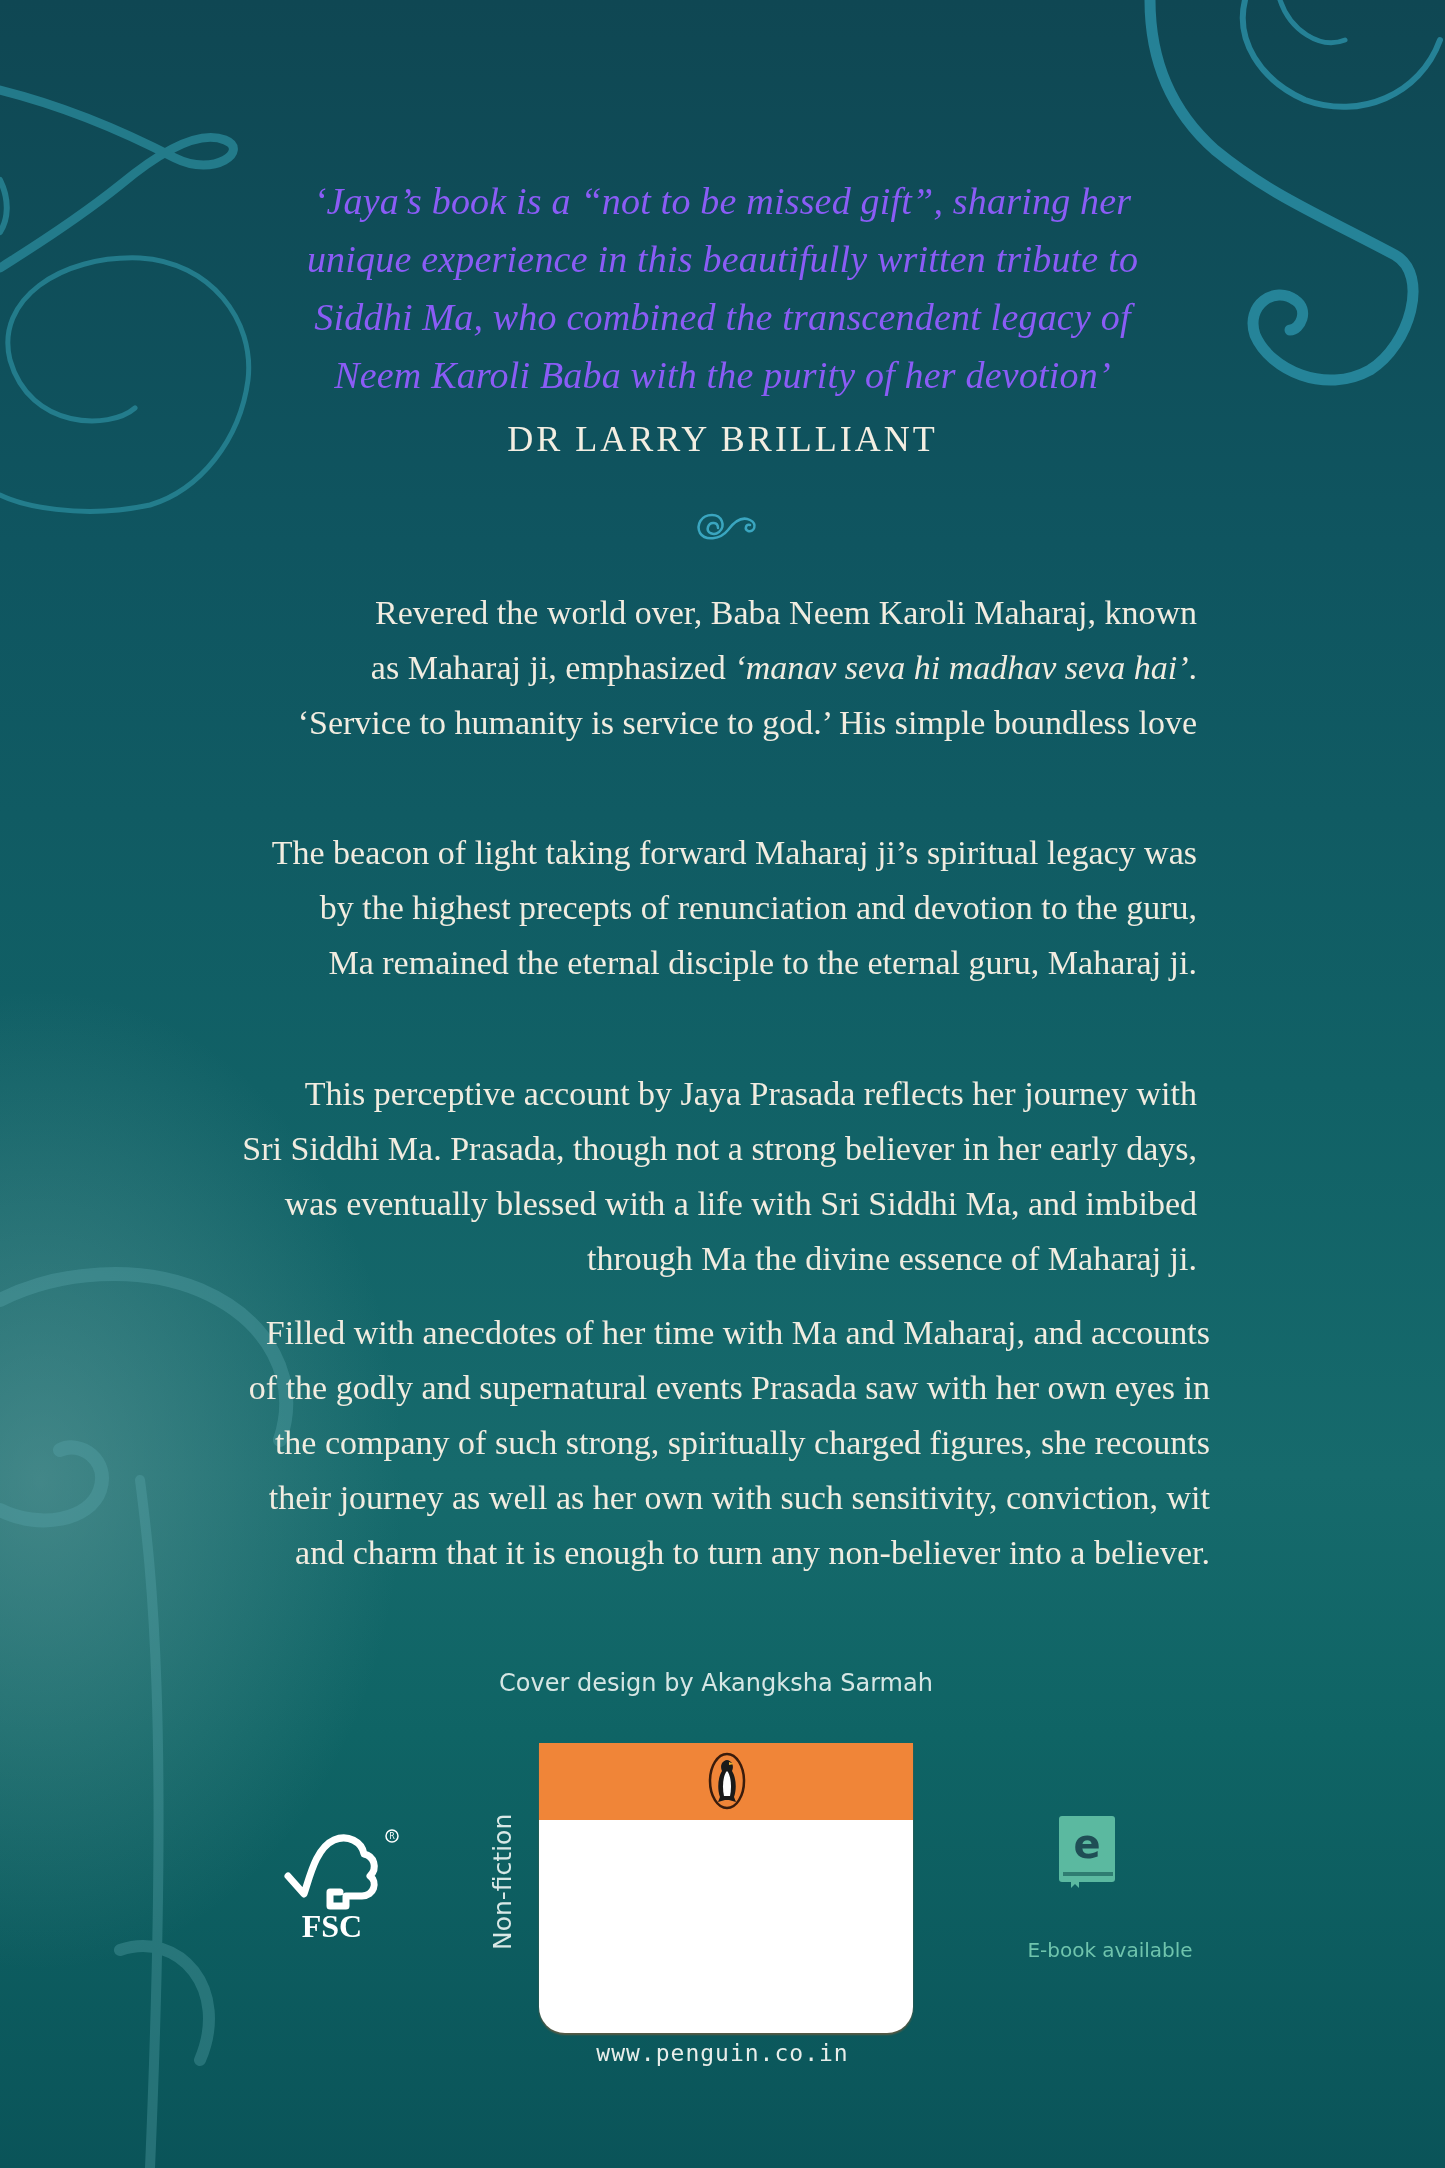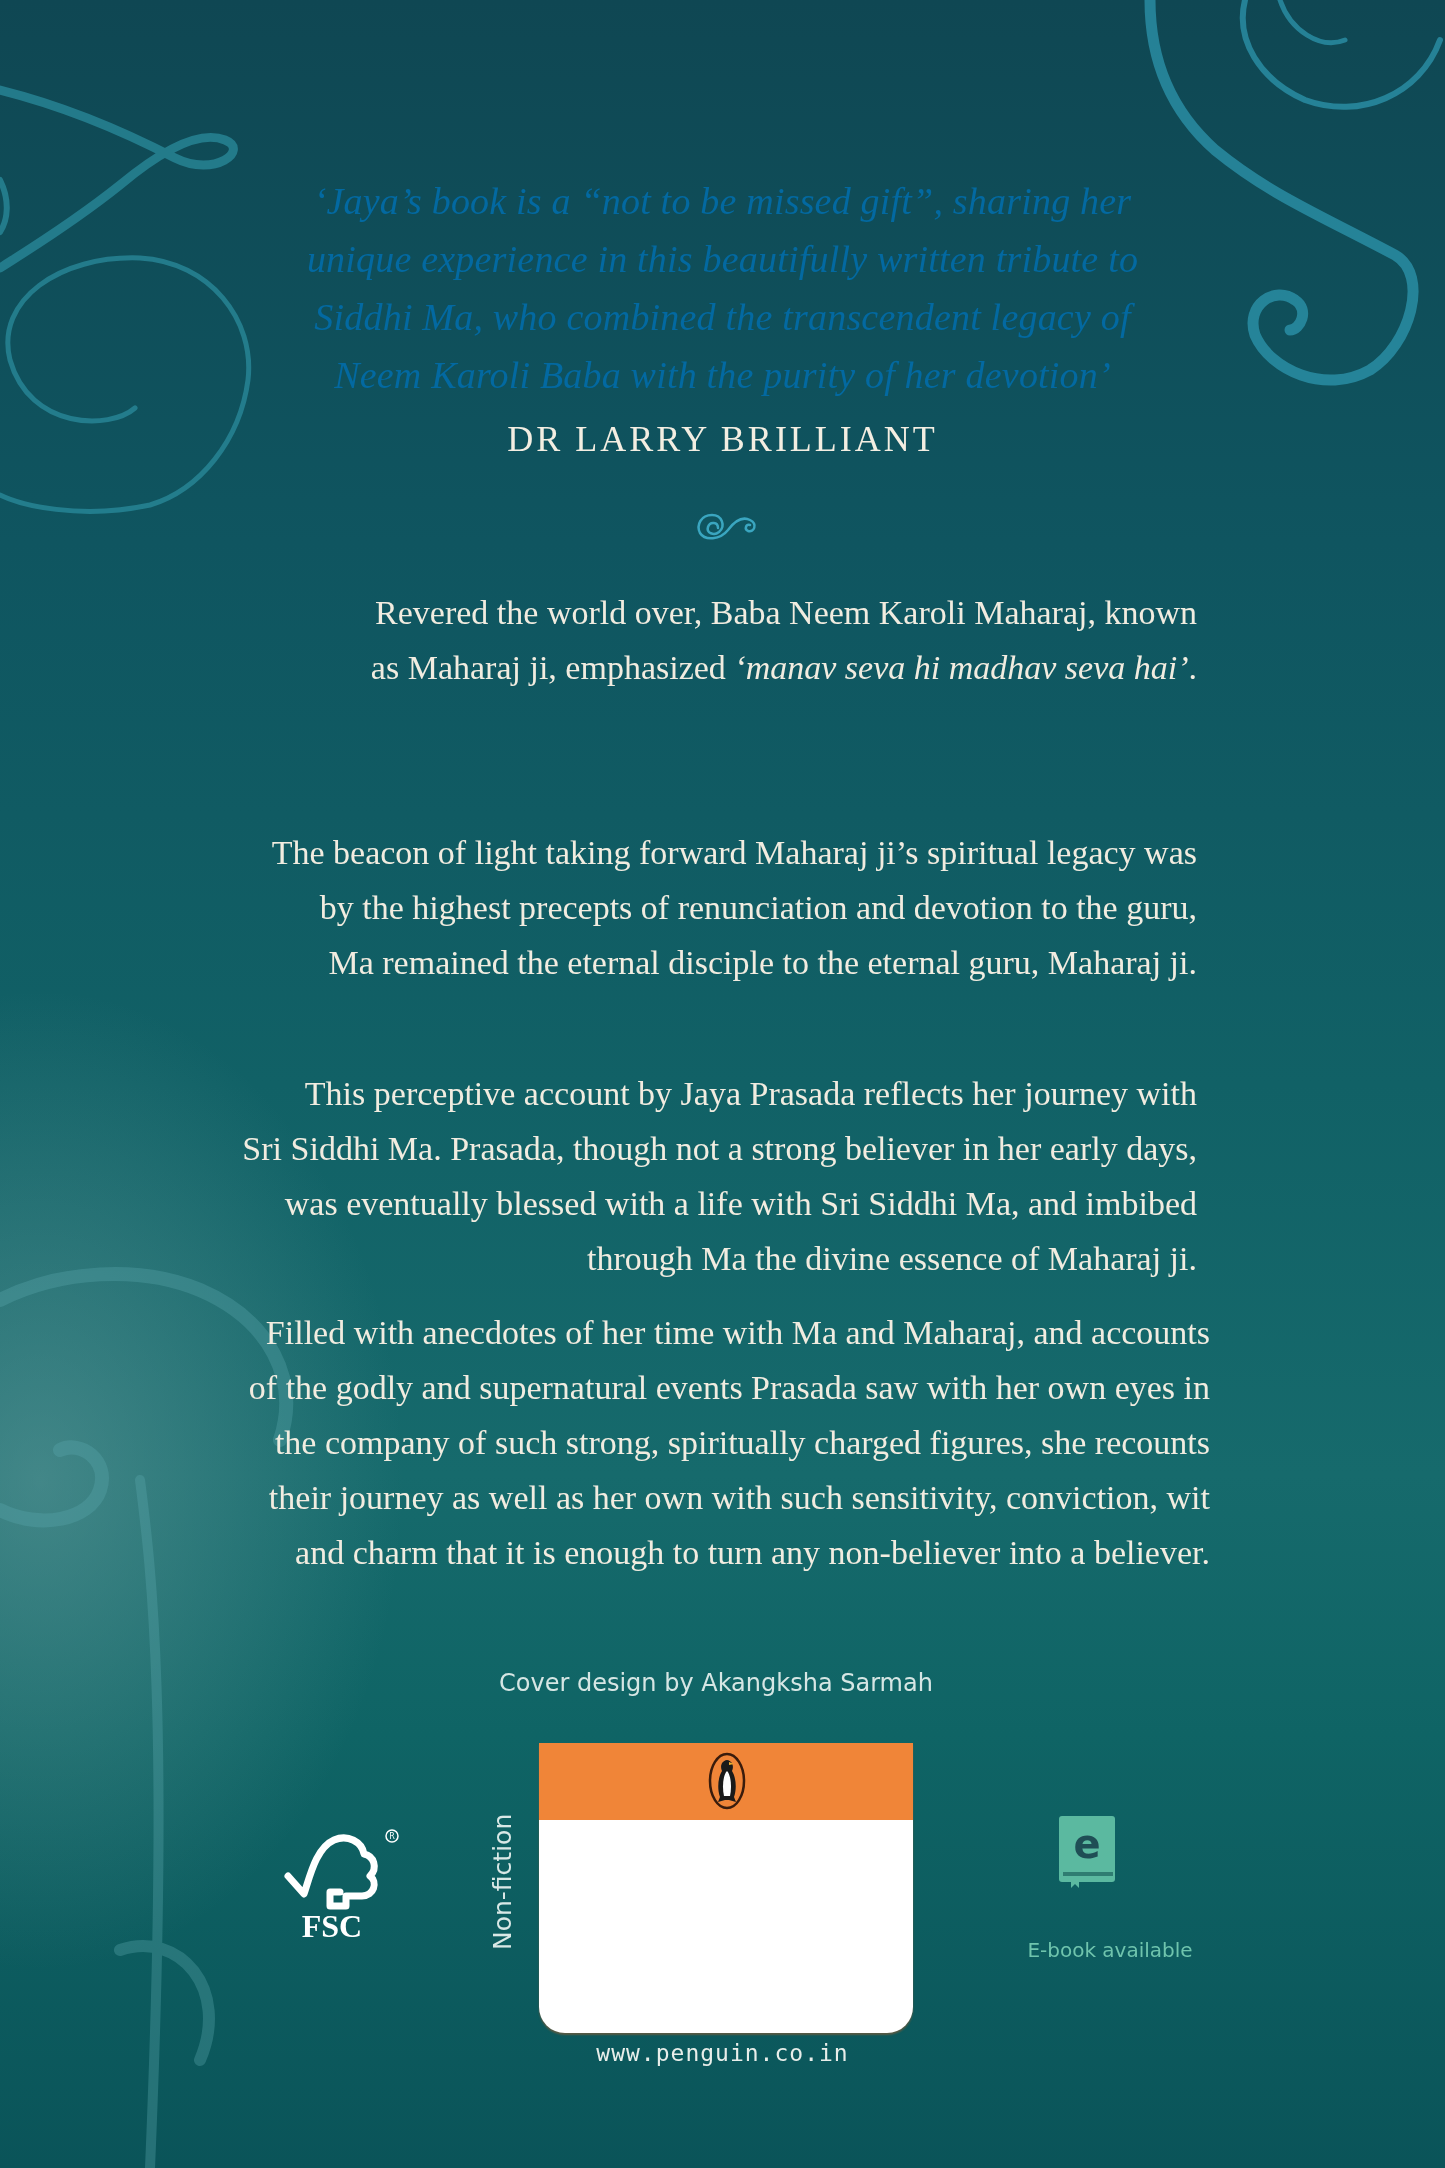--- a/index.html
+++ b/index.html
@@ -9,21 +9,21 @@
       radial-gradient(ellipse 520px 700px at 40px 1480px, rgba(120,170,170,0.45), rgba(0,0,0,0) 70%),
       radial-gradient(ellipse 900px 700px at 720px 200px, rgba(18,70,84,0.0), rgba(0,0,0,0) 70%),
       linear-gradient(180deg, #0f4753 0%, #0f5560 25%, #116166 50%, #166a6c 68%, #0f6465 80%, #0a5459 100%);
     font-family: "Liberation Serif", "DejaVu Serif", serif;
     color: #f1ece0;
   }
   .swirls { position: absolute; inset: 0; pointer-events: none; }
   .quote {
     position: absolute; left: 0; width: 1445px; top: 172px;
     text-align: center; font-style: italic; font-size: 38px; line-height: 58px;
-    color: #0369a1; letter-spacing: 0.2px;
+    color: #8b5cf6; letter-spacing: 0.2px;
   }
   .quote .line { display: block; }
   .attribution {
     position: absolute; left: 0; width: 1445px; top: 418px;
     text-align: center; font-size: 36px; letter-spacing: 3px; color: #f3eee2;
   }
   .ornament { position: absolute; left: 688px; top: 508px; width: 80px; height: 36px; }
   .para {
     position: absolute; left: 0; width: 1197px;
     text-align: right; font-size: 34px; line-height: 55px; color: #f1ece0;
@@ -96,20 +96,21 @@
 
 <svg class="ornament" viewBox="0 0 80 36">
   <g fill="none" stroke="#3aa6c0" stroke-width="2.5" stroke-linecap="round">
     <path d="M30 20 C 30 14, 22 13, 20 19 C 18 25, 26 28, 31 24 C 38 18, 34 7, 24 7 C 13 7, 8 17, 12 25 C 17 33, 32 32, 40 22 C 46 14, 54 8, 62 12 C 70 16, 66 25, 60 23 C 56 21, 58 16, 62 17"></path>
   </g>
 </svg>
 
 <div class="para" style="top:585px;">
   <span class="line">Revered the world over, Baba Neem Karoli Maharaj, known</span>
   <span class="line"><span>as Maharaj ji, emphasized </span><em>‘manav seva hi madhav seva hai’</em><span>.</span></span>
+  <span class="line">‘Service to humanity is service to god.’ His simple boundless love</span>
 </div>
 
 <div class="para" style="top:825px;">
   <span class="line">The beacon of light taking forward Maharaj ji’s spiritual legacy was</span>
   <span class="line">by the highest precepts of renunciation and devotion to the guru,</span>
   <span class="line">Ma remained the eternal disciple to the eternal guru, Maharaj ji.</span>
 </div>
 
 <div class="para" style="top:1066px;">
   <span class="line">This perceptive account by Jaya Prasada reflects her journey with</span>

